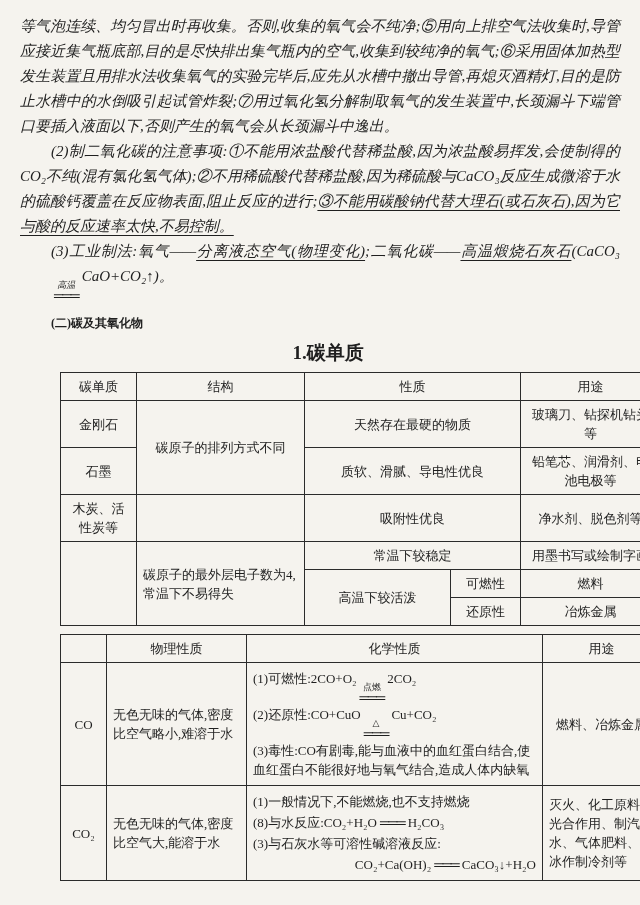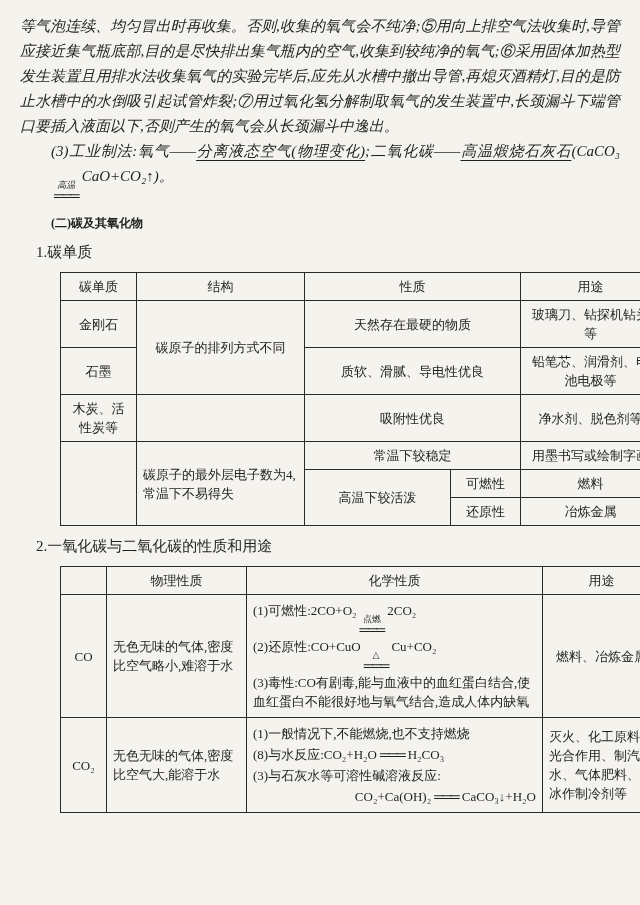--- a/index.html
+++ b/index.html
@@ -11,21 +11,21 @@
     font-family: "Liberation Serif", "DejaVu Serif", serif;
     overflow: hidden;
   }
   .page { padding: 14px 20px 8px 20px; }
 
   p.para { margin: 0; font-size: 15px; line-height: 25px; text-align: justify; font-style: italic; }
   p.indent { text-indent: 31px; }
   .u { text-decoration: underline; text-underline-offset: 4px; text-decoration-thickness: 1px; }
 
   h3.section { font-size: 12px; font-weight: bold; margin: 9px 0 2px 0; padding-left: 31px; line-height: 26px; }
-  h4.sub { font-size: 15px; font-weight: normal; margin: 4px 0 7px 0; padding-left: 16px; line-height: 25px; }
+  h4.sub { font-size: 19px; font-weight: bold; margin: 4px 0 7px 0; padding-left: 16px; line-height: 25px; text-align: center; }
 
   table { width: 100%; border-collapse: collapse; table-layout: fixed; margin-bottom: 8px; margin-left: 40px; }
   td, th { border: 1.2px solid #2b2b2b; font-size: 13px; line-height: 19px;
            padding: 4px 6px; text-align: center; vertical-align: middle; font-weight: normal; }
   td.left { text-align: left; }
 
   .chem-line { margin: 2px 0; }
   .chem-line.ind { padding-left: 16px; text-align: right; }
 
   .chem-eq { display: inline-flex; flex-direction: column; align-items: center;
@@ -34,20 +34,21 @@
   .eq-line { font-size: 13px; line-height: 11px; letter-spacing: -1px; }
   .eq-inline { margin: 0 3px; letter-spacing: -1px; }
 </style>
 </head>
 <body>
 
 <div class="page">
 
   <p class="para"><span>等气泡连续、均匀冒出时再收集。否则,收集的氧气会不纯净;⑤用向上排空气法收集时,导管应接近集气瓶底部,目的是尽快排出集气瓶内的空气,收集到较纯净的氧气;⑥采用固体加热型发生装置且用排水法收集氧气的实验完毕后,应先从水槽中撤出导管,再熄灭酒精灯,目的是防止水槽中的水倒吸引起试管炸裂;⑦用过氧化氢分解制取氧气的发生装置中,长颈漏斗下端管口要插入液面以下,否则产生的氧气会从长颈漏斗中逸出。</span></p>
 
+  <p class="para indent"><span>(2)制二氧化碳的注意事项:①不能用浓盐酸代替稀盐酸,因为浓盐酸易挥发,会使制得的CO₂不纯(混有氯化氢气体);②不用稀硫酸代替稀盐酸,因为稀硫酸与CaCO₃反应生成微溶于水的硫酸钙覆盖在反应物表面,阻止反应的进行;</span><span class="u">③不能用碳酸钠代替大理石(或石灰石),因为它与酸的反应速率太快,不易控制。</span></p>
 
   <p class="para indent"><span>(3)工业制法:氧气——</span><span class="u">分离液态空气(物理变化)</span><span>;二氧化碳——</span><span class="u">高温煅烧石灰石</span><span>(CaCO₃</span><span class="chem-eq">
         <span class="eq-top">高温</span>
         <span class="eq-line">═══</span>
       </span><span>CaO+CO₂↑)。</span></p>
 
   <h3 class="section">(二)碳及其氧化物</h3>
 
   <h4 class="sub">1.碳单质</h4>
 
@@ -94,21 +95,20 @@
         <td>可燃性</td>
         <td>燃料</td>
       </tr>
       <tr>
         <td>还原性</td>
         <td>冶炼金属</td>
       </tr>
     </tbody>
   </table>
 
-  <h4 class="sub">2.一氧化碳与二氧化碳的性质和用途</h4>
 
   <table>
     <colgroup>
       <col style="width:46px">
         <col style="width:140px">
         <col style="width:296px">
         <col style="width:118px">
     </colgroup>
     <tbody>
       <tr>

